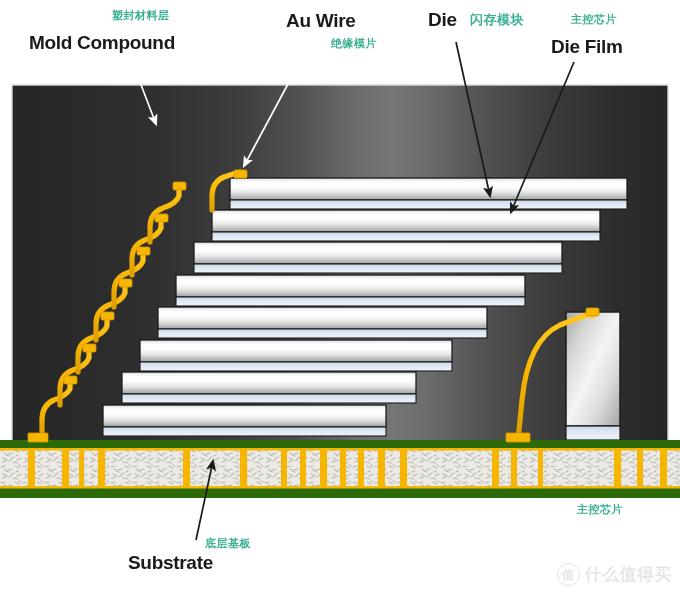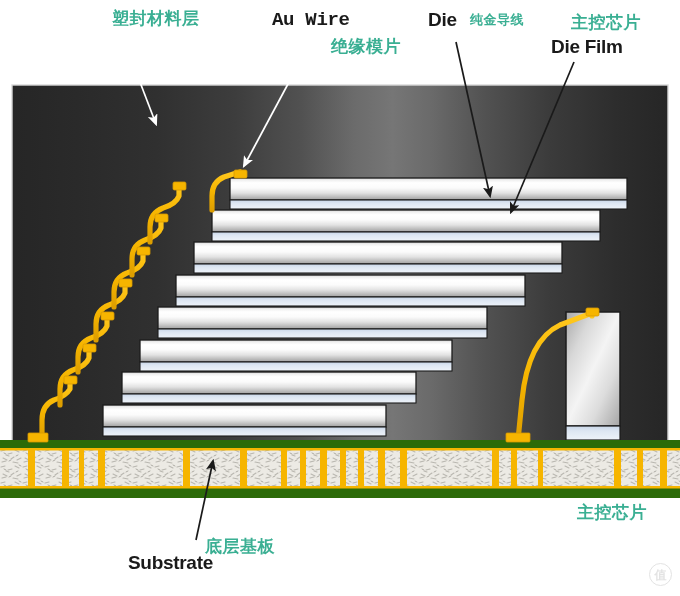--- a/index.html
+++ b/index.html
@@ -34,21 +34,21 @@
   }
   .lbl-en {
     font-weight: bold;
     color: #1a1a1a;
     font-size: 19px;
     letter-spacing: -0.3px;
   }
   .lbl-cn {
     font-weight: bold;
     color: #3aaf93;
-    font-size: 17px;
+    font-size: 11px;
     letter-spacing: 0.5px;
   }
   .lbl-cn.mid {
     font-size: 13px;
   }
   #watermark {
     position: absolute;
     right: 8px;
     bottom: 10px;
     display: flex;
@@ -254,32 +254,34 @@
     <g fill="none">
       <line x1="130" y1="56" x2="156" y2="124" stroke="#ffffff" stroke-width="1.7" marker-end="url(#arrowWhite)"></line>
       <line x1="303" y1="56" x2="244" y2="166" stroke="#ffffff" stroke-width="1.7" marker-end="url(#arrowWhite)"></line>
       <line x1="456" y1="42" x2="490" y2="196" stroke="#1a1a1a" stroke-width="1.7" marker-end="url(#arrowBlack)"></line>
       <line x1="574" y1="62" x2="511" y2="212" stroke="#1a1a1a" stroke-width="1.7" marker-end="url(#arrowBlack)"></line>
       <line x1="196" y1="540" x2="213" y2="461" stroke="#1a1a1a" stroke-width="1.7" marker-end="url(#arrowBlack)"></line>
     </g>
   </svg>
 
   <div class="lbl lbl-cn" style="left:112px; top:10px;">塑封材料层</div>
-
-  <div class="lbl lbl-en" style="left:272px; top:11px;font-family:Liberation Mono, monospace;">Au Wire</div>
+  <div class="lbl lbl-en" style="left:29px; top:33px;">Mold Compound</div>
+
+  <div class="lbl lbl-en" style="left:286px; top:11px;">Au Wire</div>
   <div class="lbl lbl-cn" style="left:331px; top:38px;">绝缘模片</div>
 
   <div class="lbl lbl-en" style="left:428px; top:10px;">Die</div>
-  <div class="lbl lbl-cn mid" style="left:470px; top:13px;">纯金导线</div>
+  <div class="lbl lbl-cn mid" style="left:470px; top:13px;">闪存模块</div>
 
   <div class="lbl lbl-cn" style="left:571px; top:14px;">主控芯片</div>
   <div class="lbl lbl-en" style="left:551px; top:37px;text-align:right;">Die Film</div>
 
   <div class="lbl lbl-cn" style="left:205px; top:538px;text-align:center;">底层基板</div>
   <div class="lbl lbl-en" style="left:128px; top:553px;text-align:center;">Substrate</div>
 
   <div class="lbl lbl-cn" style="left:577px; top:504px;">主控芯片</div>
 
   <div id="watermark">
     <span class="wm-circle">值</span>
+    <span class="wm-text">什么值得买</span>
   </div>
 
 </div>
 
 </body></html>

